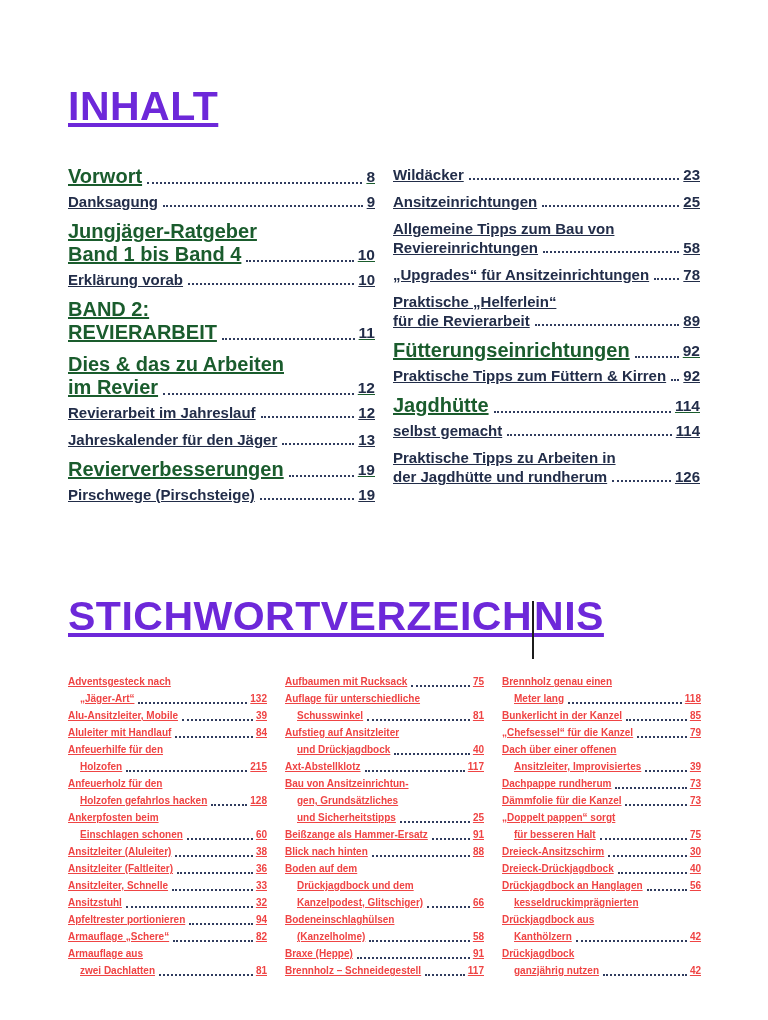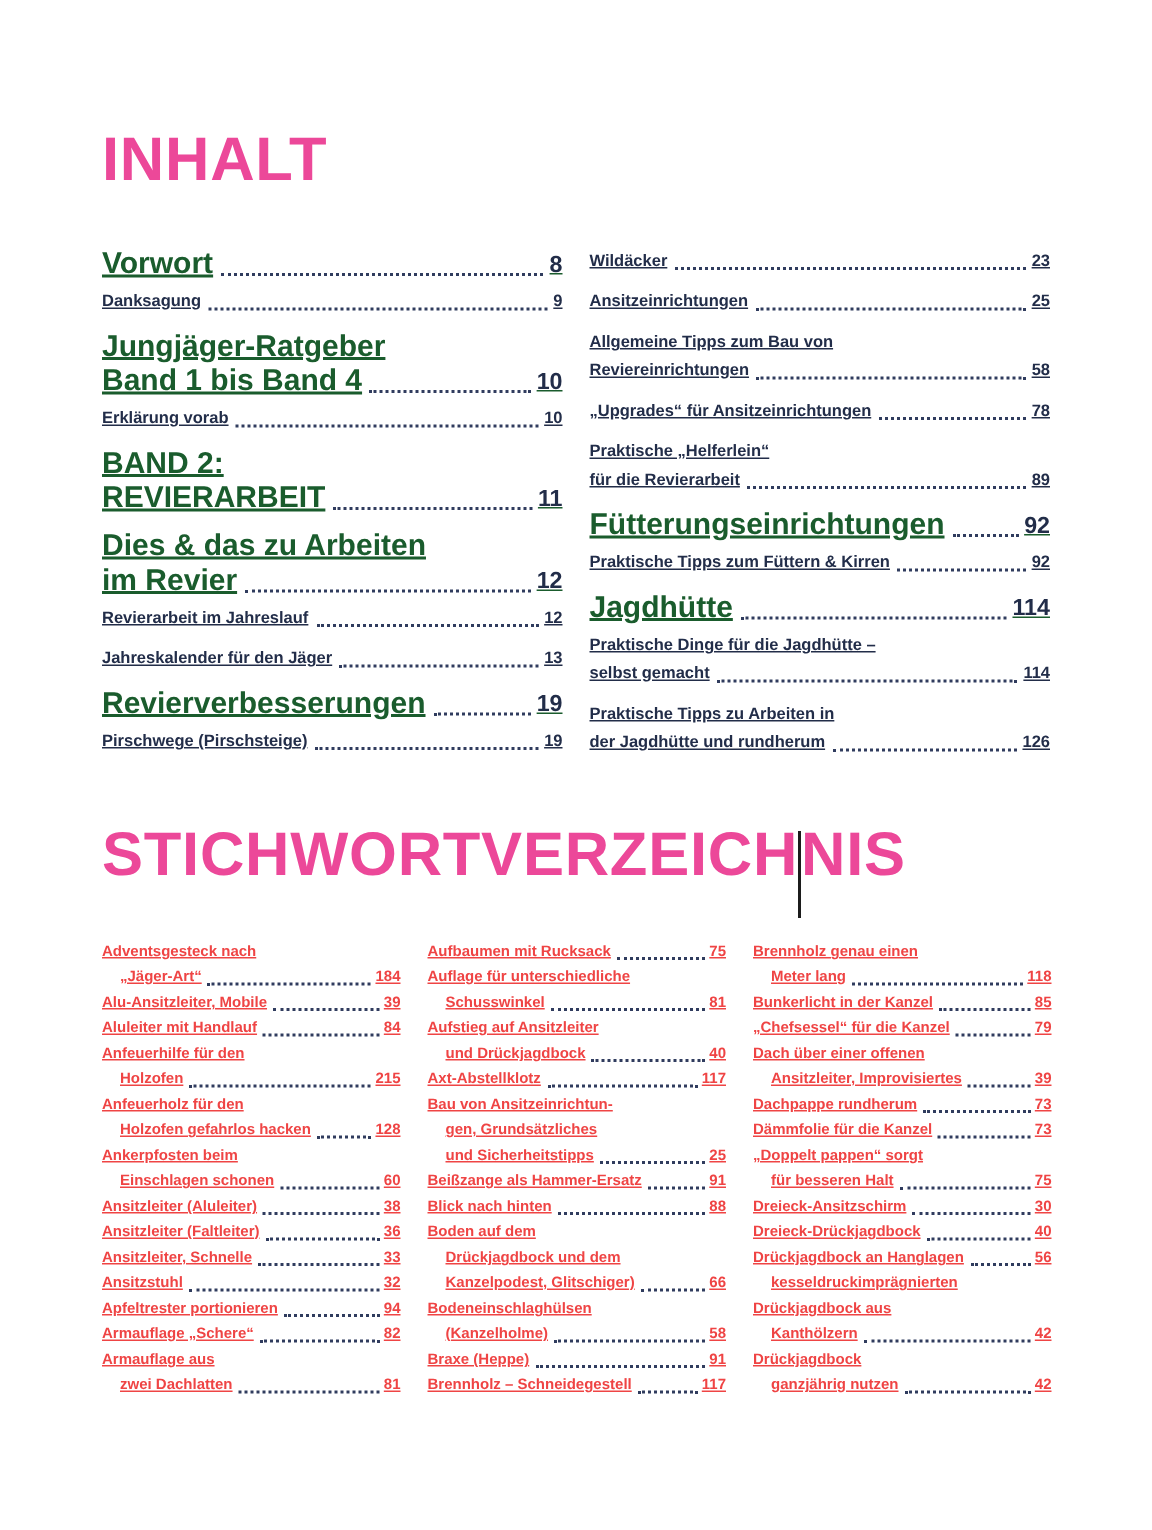--- a/index.html
+++ b/index.html
@@ -8,24 +8,24 @@
     font-family:"Liberation Sans","DejaVu Sans",sans-serif;
     -webkit-font-smoothing:antialiased;
   }
   .page{
     position:absolute;inset:0;
     padding:86px 68px 0 68px;
     box-sizing:border-box;
   }
   .big-title{
     font-size:41px;font-weight:700;letter-spacing:.5px;
-    color:#ec4899;line-height:1;white-space:nowrap;
+    color:#6d28d9;line-height:1;white-space:nowrap;text-decoration:underline;
   }
   .toc-title{margin-bottom:38px;}
-  .index-title{margin-top:36px;margin-bottom:34px;position:relative;}
+  .index-title{margin-top:84px;margin-bottom:34px;position:relative;}
   .caret{
     display:inline-block;width:2px;height:58px;background:#1c1c1c;
     vertical-align:-9px;margin:-20px 0px;
   }
   
   .toc-cols{display:flex;gap:18px;}
   .toc-col{width:307px;flex:0 0 307px;}
   .entry{color:#222d49;text-decoration:underline;}
   .entry .row{display:flex;}
   .entry .t{white-space:nowrap;}
@@ -33,21 +33,21 @@
   .leader::after{
     content:"";position:absolute;left:5px;right:4px;bottom:4px;
     border-bottom:2px dotted #303c5e;
   }
   .toc-h{
     font-size:20px;line-height:23px;font-weight:700;color:#1a5c2d;
     margin:9px 0 4px 0;
   }
   .toc-h .pg{font-size:15.5px;font-weight:700;color:#222d49;line-height:23px;}
   .toc-s{
-    font-size:11px;line-height:19px;font-weight:700;color:#222d49;
+    font-size:15px;line-height:19px;font-weight:700;color:#222d49;
     margin:0 0 8px 0;
   }
   .toc-col .entry:first-child{margin-top:0;}
   .pg{white-space:nowrap;}
   
   .idx-cols{display:flex;gap:18px;}
   .idx-col{width:199px;flex:0 0 199px;}
   .idx{
     font-size:10px;line-height:17px;font-weight:700;color:#ef4444;
   }
@@ -191,21 +191,20 @@
           </div>
         </div>
         <div class="entry toc-h">
           <div class="row">
             <span class="t">Jagdhütte</span>
             <span class="leader"></span>
             <span class="pg">114</span>
           </div>
         </div>
         <div class="entry toc-s">
-          <div class="line">Praktische Dinge für die Jagdhütte –</div>
           <div class="row">
             <span class="t">selbst gemacht</span>
             <span class="leader"></span>
             <span class="pg">114</span>
           </div>
         </div>
         <div class="entry toc-s">
           <div class="line">Praktische Tipps zu Arbeiten in</div>
           <div class="row">
             <span class="t">der Jagdhütte und rundherum</span>
@@ -218,21 +217,21 @@
 
   <div class="big-title index-title"><span>STICHWORTVERZEICH</span><span class="caret"></span><span>NIS</span></div>
 
   <div class="idx-cols">
     <div class="idx-col">
         <div class="entry idx">
           <div class="line">Adventsgesteck nach</div>
           <div class="row cont">
             <span class="t">„Jäger-Art“</span>
             <span class="leader"></span>
-            <span class="pg">184</span>
+            <span class="pg">132</span>
           </div>
         </div>
         <div class="entry idx">
           <div class="row">
             <span class="t">Alu-Ansitzleiter, Mobile</span>
             <span class="leader"></span>
             <span class="pg">39</span>
           </div>
         </div>
         <div class="entry idx">

